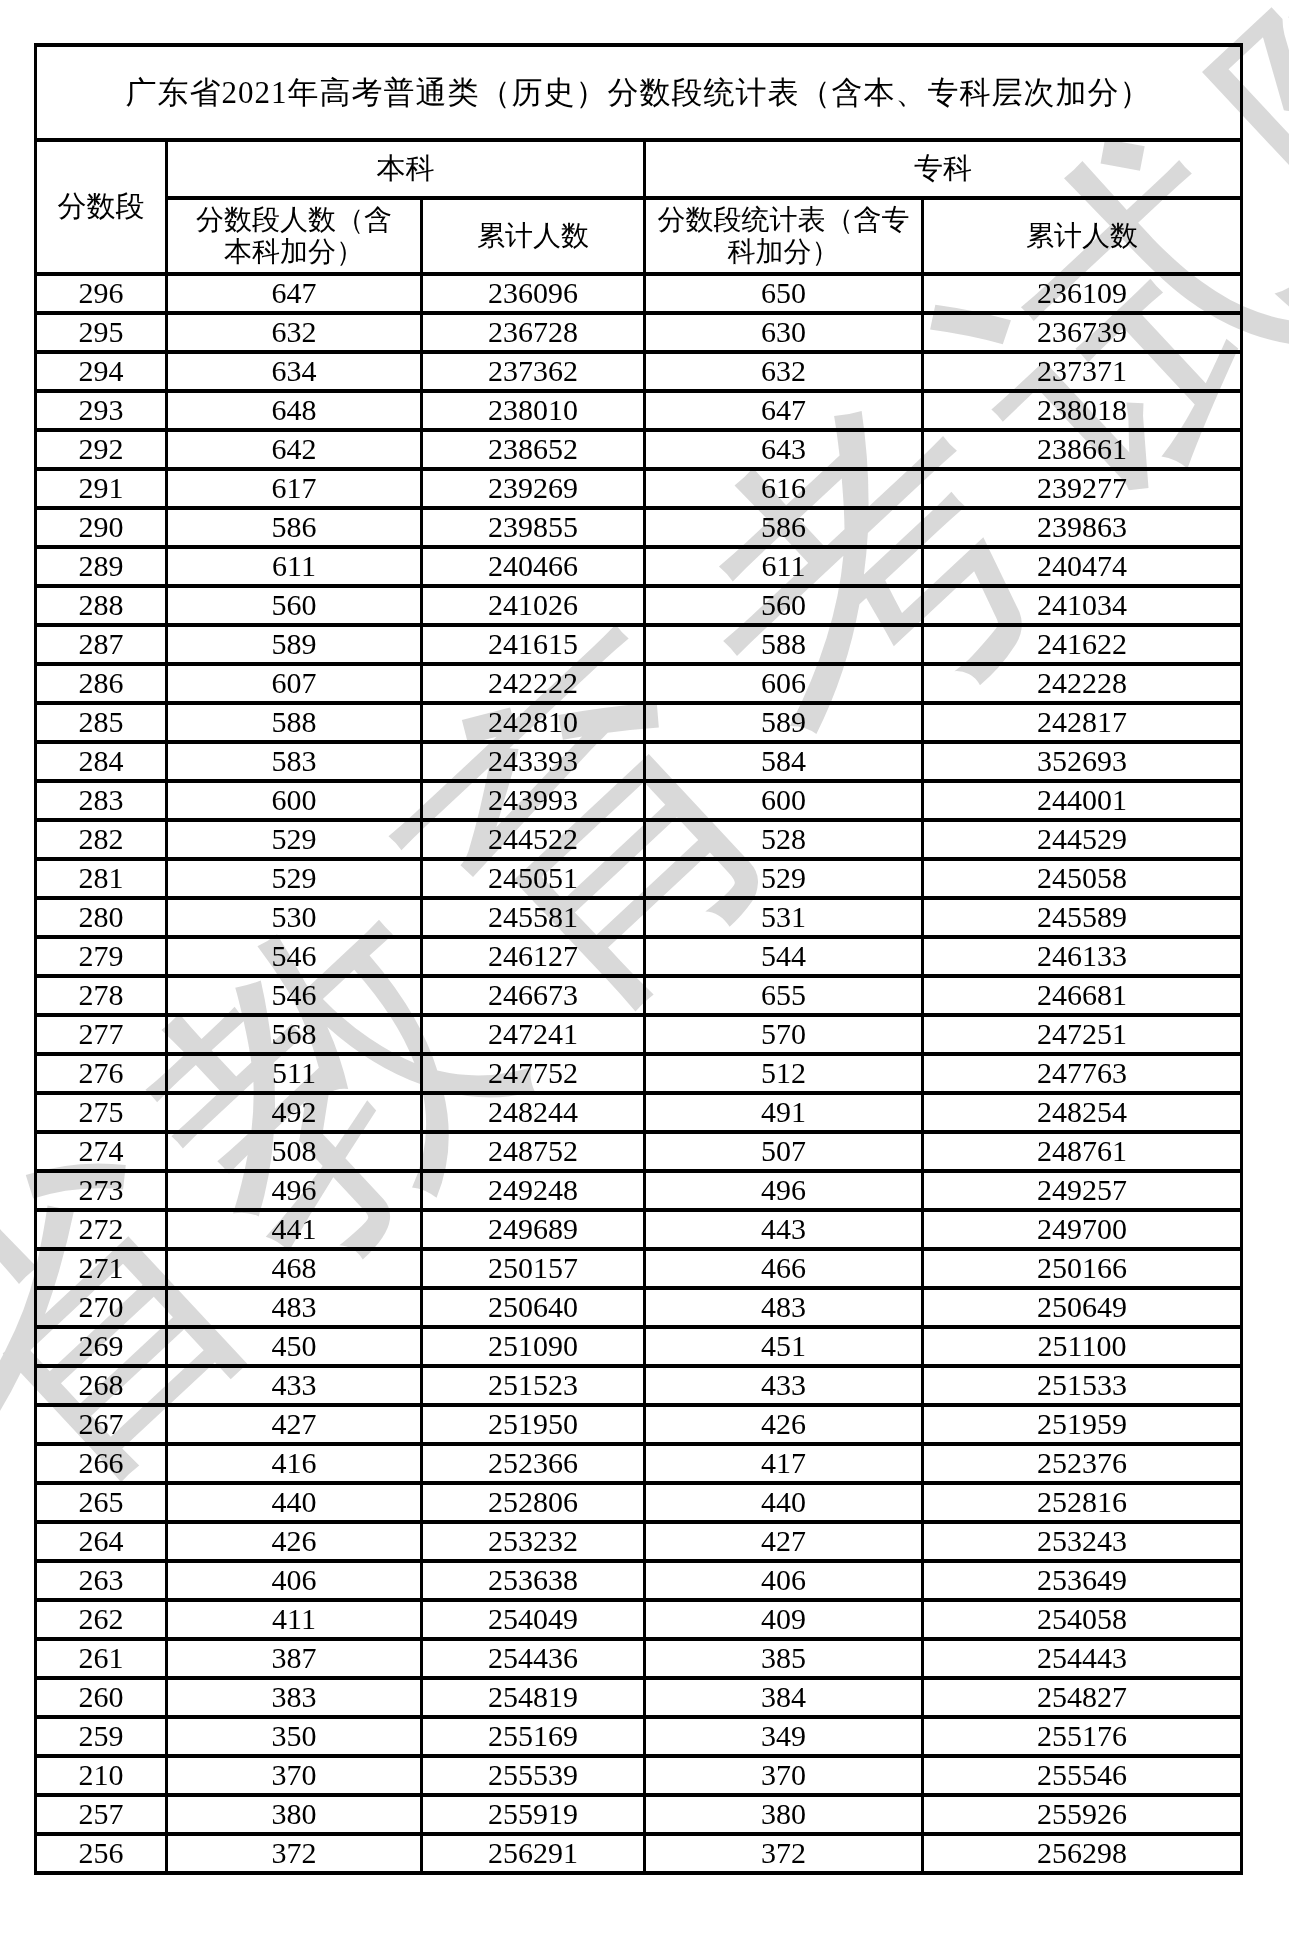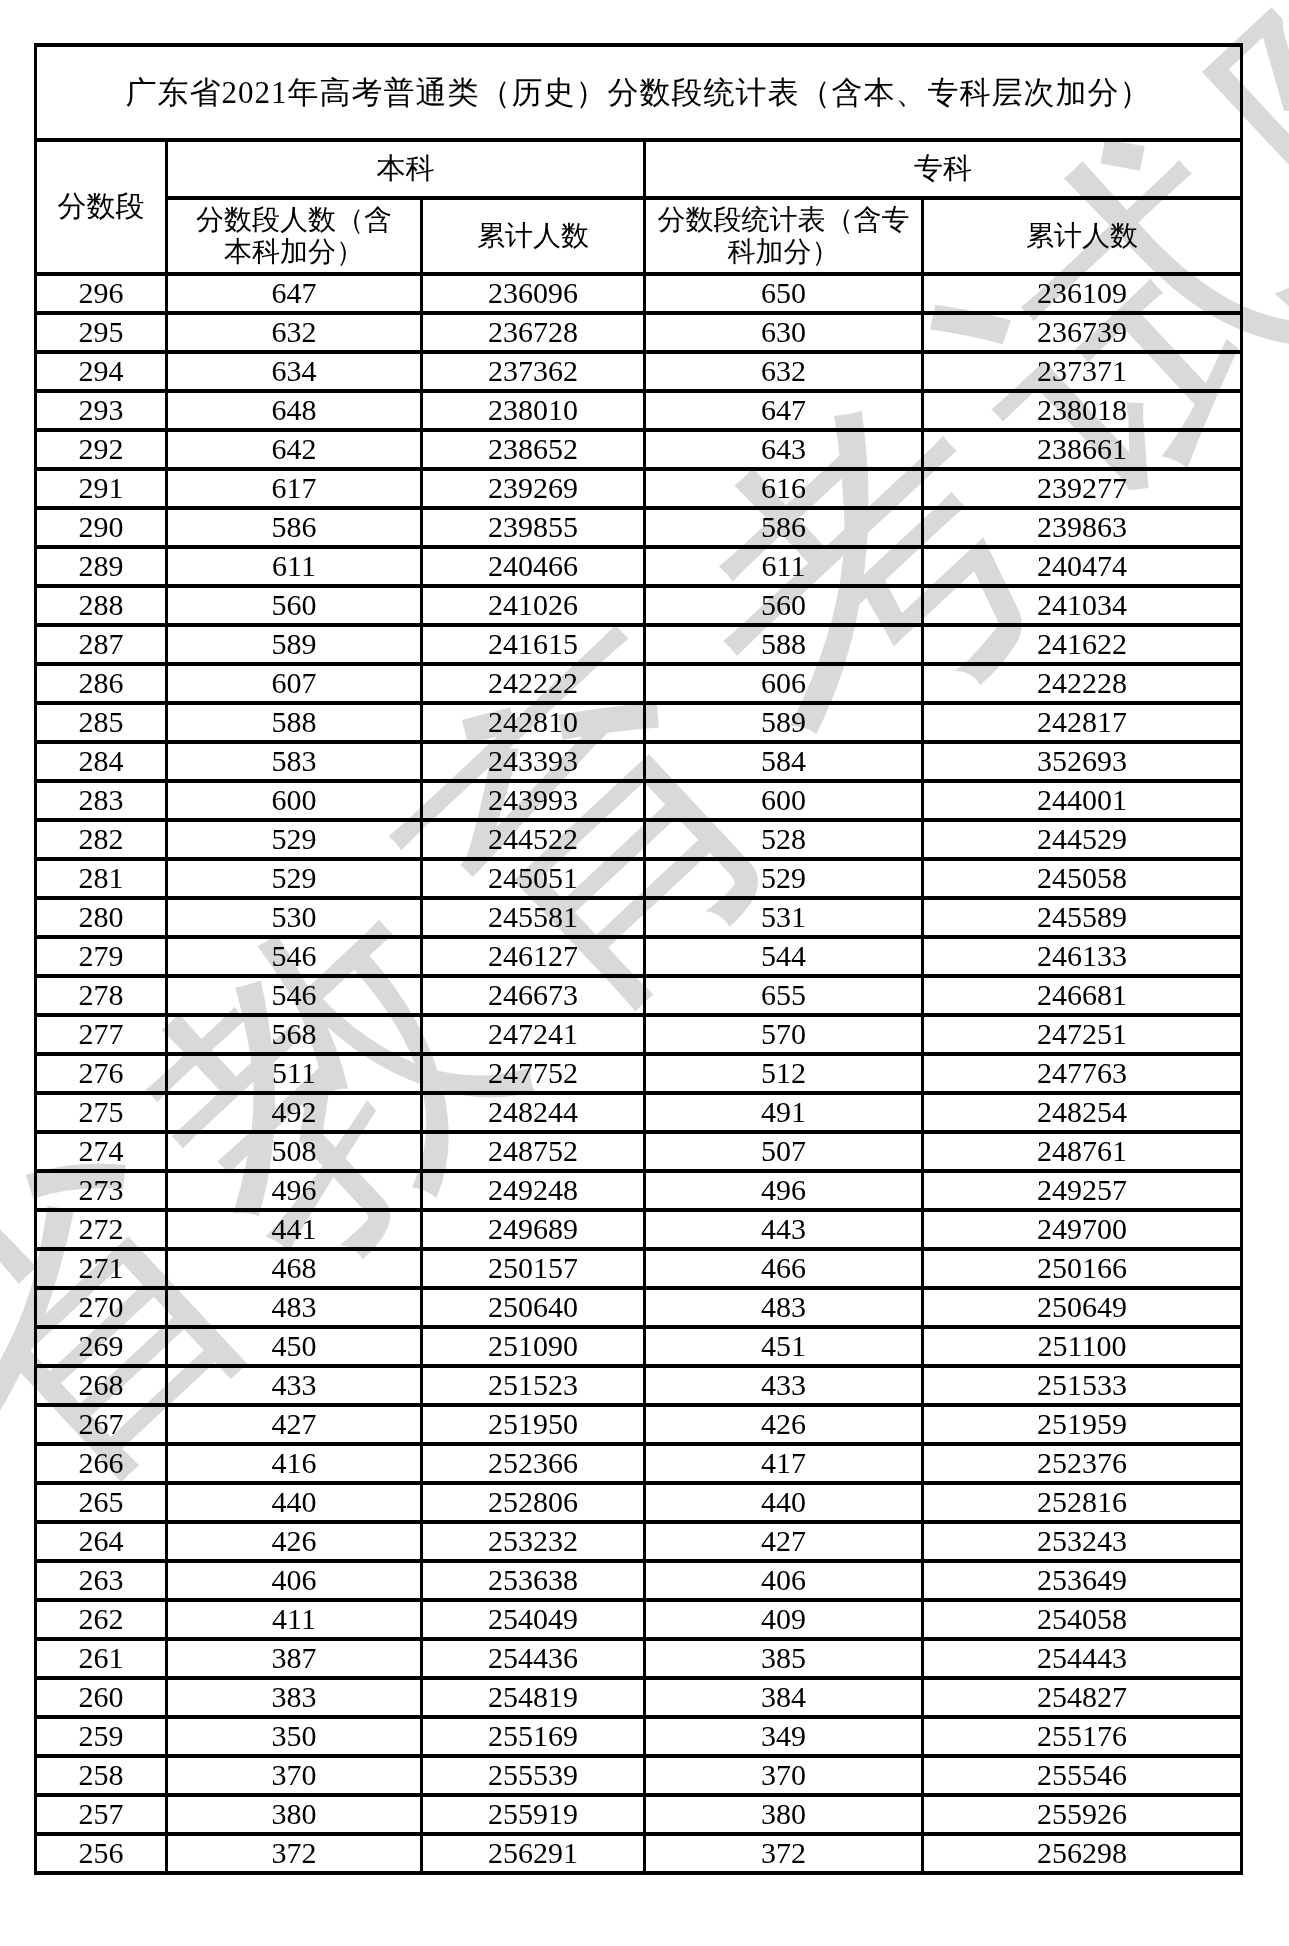--- a/index.html
+++ b/index.html
@@ -323,21 +323,21 @@
         <td>254827</td>
       </tr>
       <tr>
         <td>259</td>
         <td>350</td>
         <td>255169</td>
         <td>349</td>
         <td>255176</td>
       </tr>
       <tr>
-        <td>258</td>
+        <td>210</td>
         <td>370</td>
         <td>255539</td>
         <td>370</td>
         <td>255546</td>
       </tr>
       <tr>
         <td>257</td>
         <td>380</td>
         <td>255919</td>
         <td>380</td>

